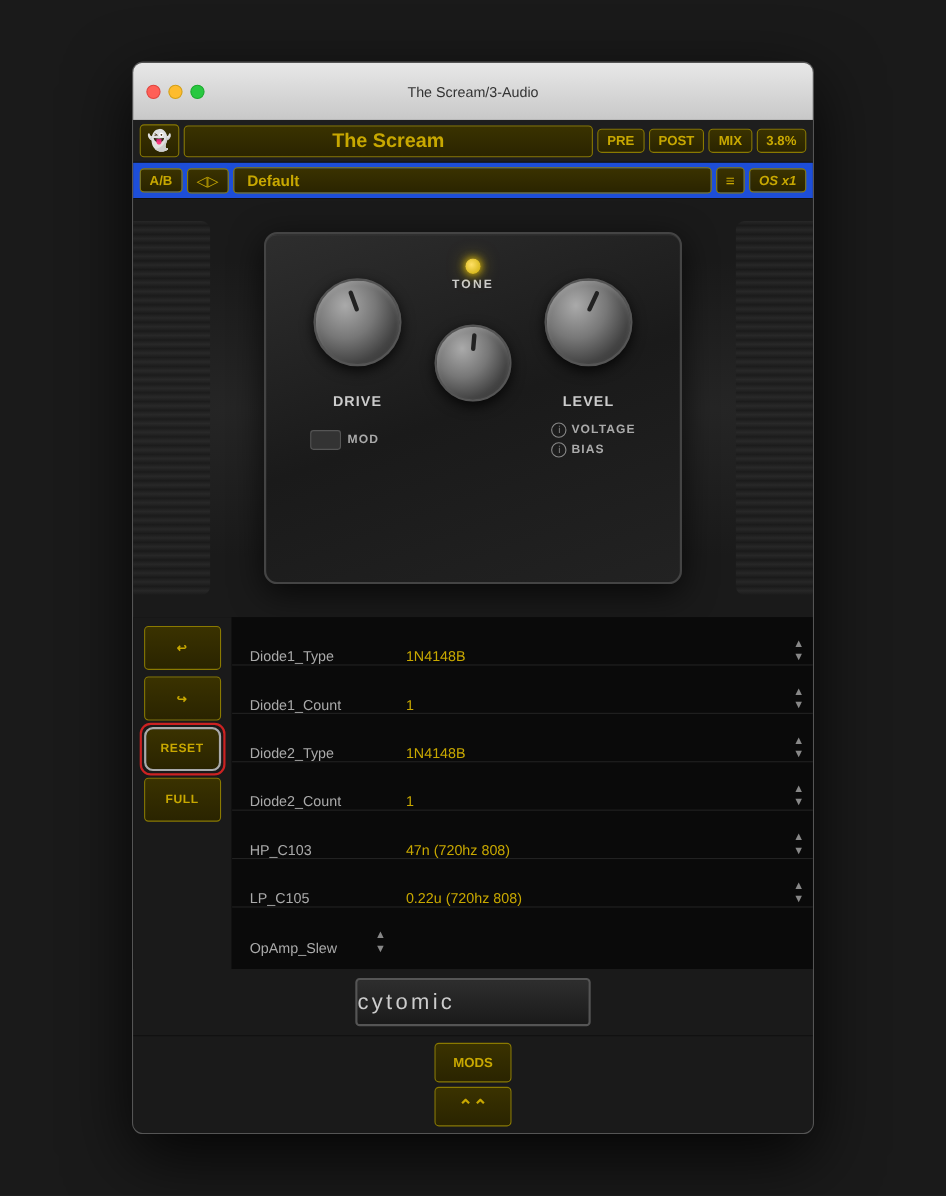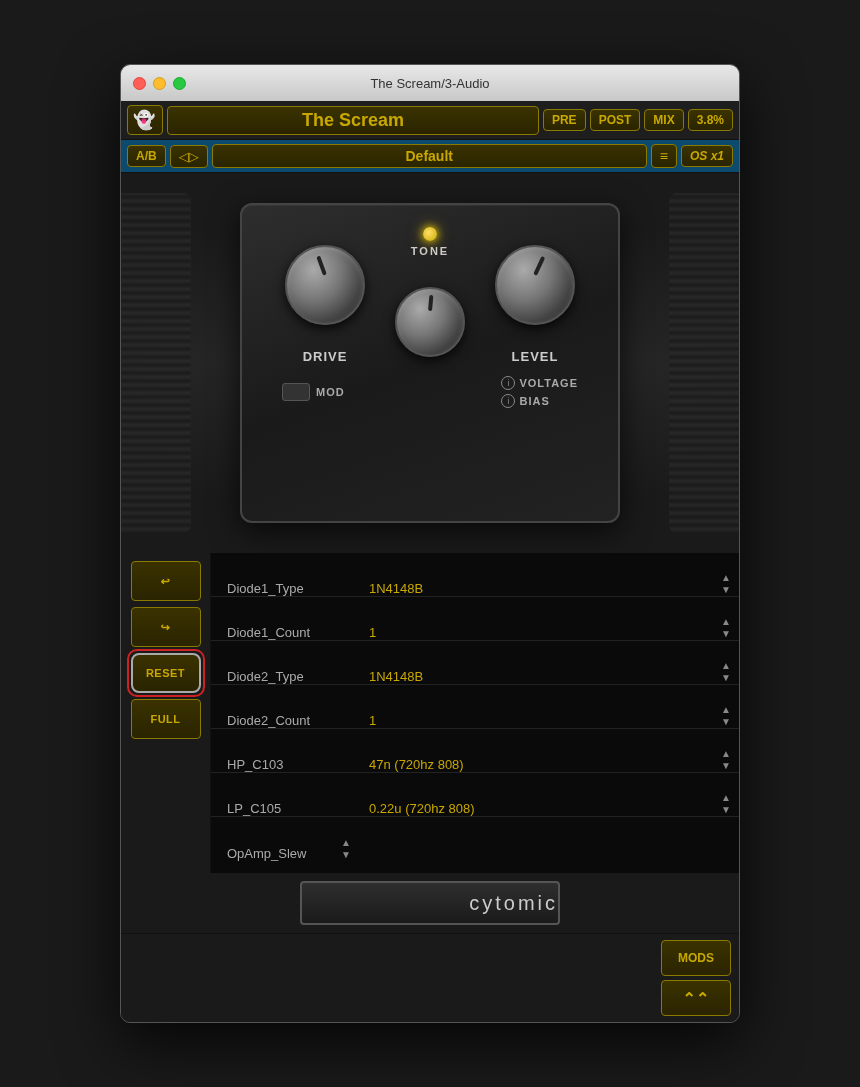--- a/index.html
+++ b/index.html
@@ -17,21 +17,21 @@
       border-radius: 10px;
       overflow: hidden;
       box-shadow: 0 20px 60px rgba(0,0,0,0.8);
       background: #2a2a2a;
       border: 1px solid #555;
     }
 
     
     .title-bar {
       background: linear-gradient(to bottom, #e8e8e8, #c8c8c8);
-      height: 36px;
+      height: 52px;
       display: flex;
       align-items: center;
       padding: 0 12px;
       position: relative;
     }
     .traffic-lights {
       display: flex;
       gap: 7px;
       align-items: center;
     }
@@ -93,21 +93,21 @@
       border-radius: 4px;
       display: flex;
       align-items: center;
       justify-content: center;
       cursor: pointer;
       font-size: 18px;
     }
 
     
     .toolbar-row2 {
-      background: #0c4a6e;
+      background: #1d4ed8;
       border-bottom: 1px solid #111;
       padding: 4px 6px;
       display: flex;
       align-items: center;
       gap: 4px;
     }
     .preset-arrows {
       background: linear-gradient(to bottom, #3a3200, #2a2400);
       border: 1.5px solid #8a7a00;
       color: #c8a800;
@@ -118,21 +118,20 @@
     }
     .preset-name {
       flex: 1;
       background: linear-gradient(to bottom, #3a3200, #2a2400);
       border: 1.5px solid #8a7a00;
       color: #c8a800;
       border-radius: 4px;
       font-size: 14px;
       font-weight: bold;
       padding: 3px 12px;
-      text-align: center;
     }
     .hamburger-btn {
       background: linear-gradient(to bottom, #3a3200, #2a2400);
       border: 1.5px solid #8a7a00;
       color: #c8a800;
       border-radius: 4px;
       font-size: 14px;
       padding: 3px 8px;
       cursor: pointer;
     }
@@ -439,43 +438,43 @@
     
     .brand-bar {
       background: #1a1a1a;
       height: 60px;
       display: flex;
       align-items: center;
       justify-content: center;
       position: relative;
     }
     .brand-plate {
-      width: 260px;
+      width: 214px;
       height: 44px;
       background: linear-gradient(to bottom, #2e2e2e, #1a1a1a);
       border: 2px solid #555;
       border-radius: 4px;
       display: flex;
       align-items: center;
-      justify-content: flex-end;
+      justify-content: flex-start;
     }
     .brand-name {
       color: #ccc;
       font-size: 20px;
       font-weight: 300;
       letter-spacing: 3px;
     }
 
     
     .footer-area {
       background: #1a1a1a;
       padding: 6px 8px;
       display: flex;
       flex-direction: column;
-      align-items: flex-end;
+      align-items: center;
       gap: 4px;
       border-top: 1px solid #111;
     }
     .footer-btn {
       width: 70px;
       height: 36px;
       background: linear-gradient(to bottom, #3a3200, #2a2400);
       border: 1.5px solid #8a7a00;
       border-radius: 4px;
       color: #c8a800;

